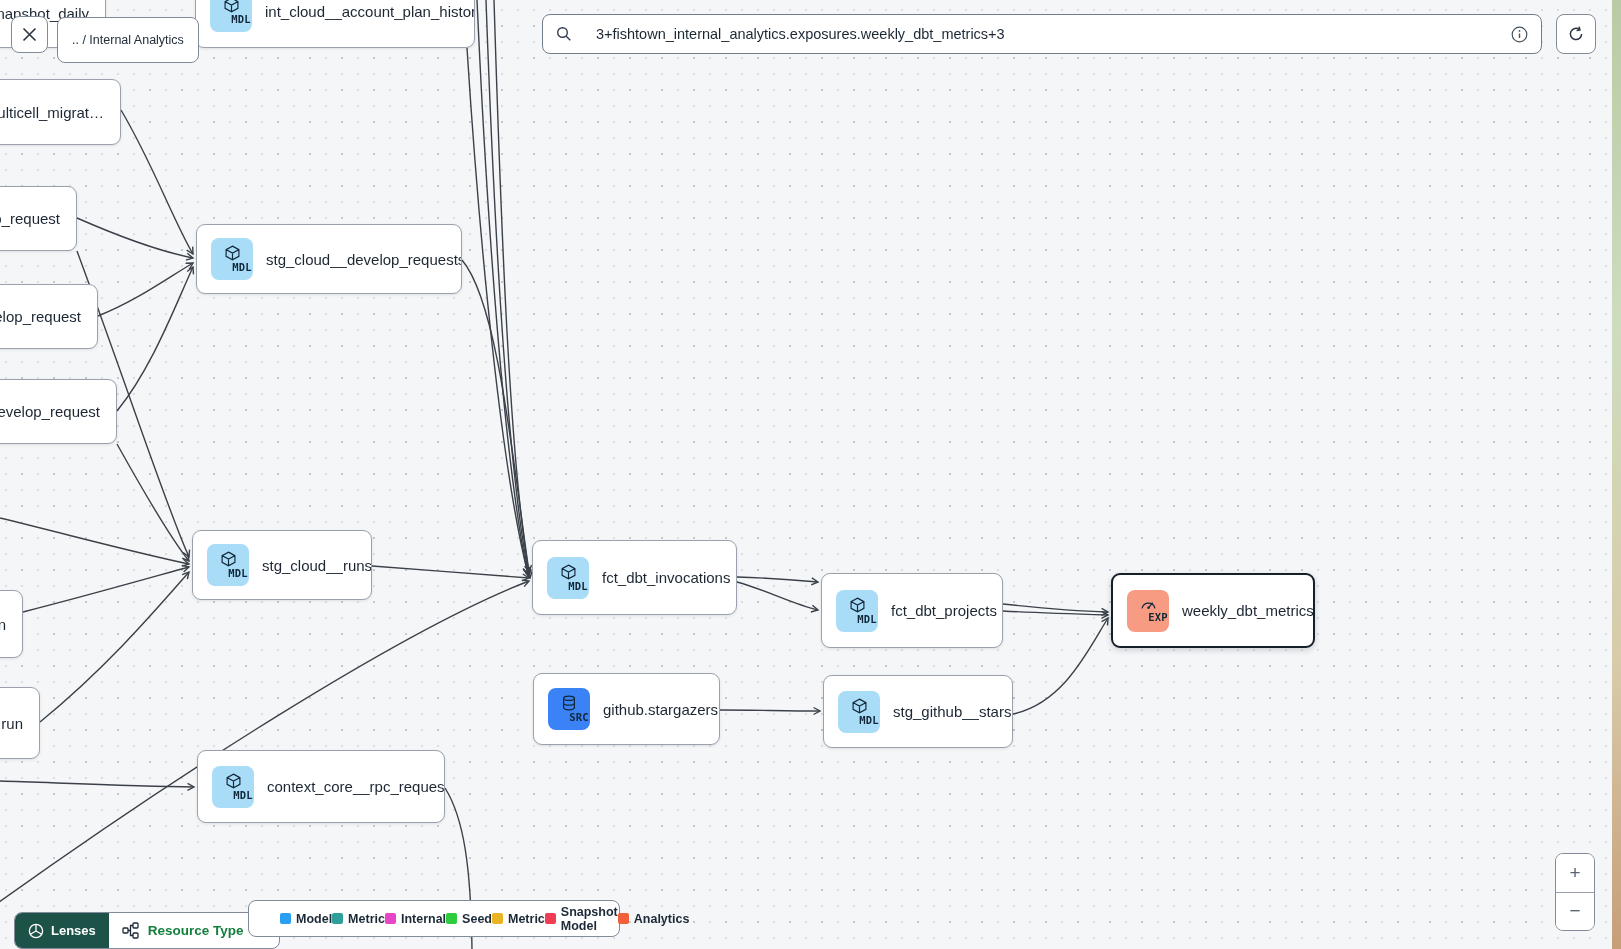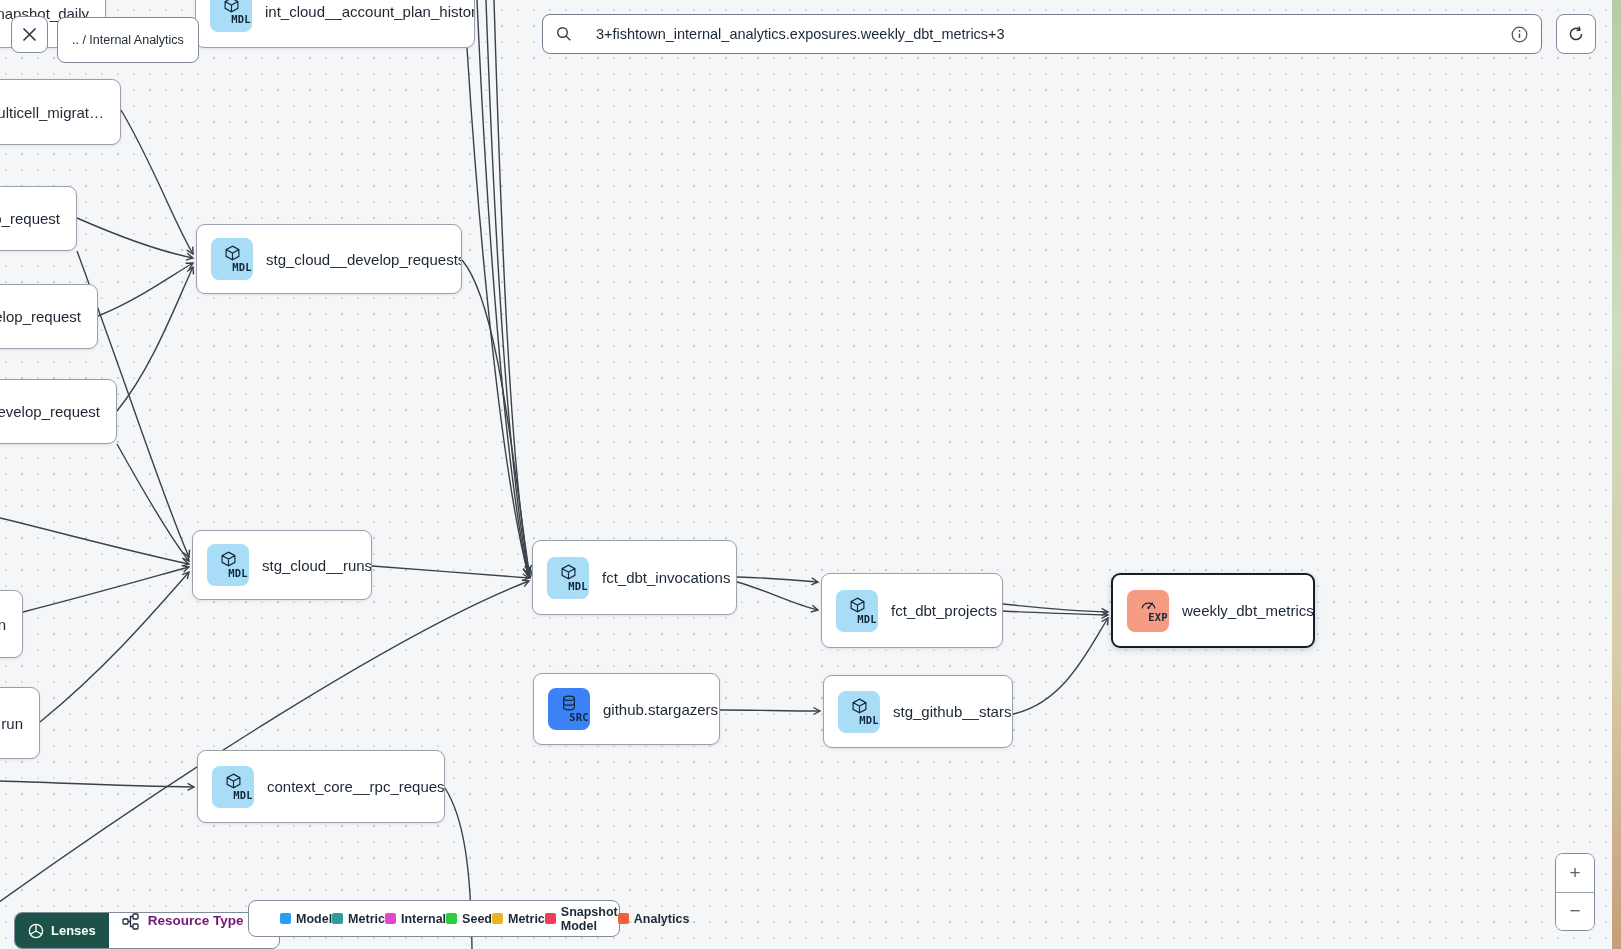--- a/index.html
+++ b/index.html
@@ -67,22 +67,22 @@
   #lenses-group {
     left:14px; top:900px; height:37px;
     display:flex; align-items:stretch;
     border:1px solid #828b99; border-radius:8px; overflow:hidden; background:#fff;margin-top:12px;
   }
   #lenses-btn {
     background:#1d5248; color:#fff; display:flex; align-items:center; gap:7px;
     padding:0 13px; font-size:13px; font-weight:700; cursor:pointer;
   }
   #resource-type-btn {
-    display:flex; align-items:flex-start; gap:9px; padding:0 13px;
-    font-size:13.5px; font-weight:600; color:#701a75; cursor:pointer;
+    display:flex; align-items:center; gap:9px; padding:0 13px;
+    font-size:13.5px; font-weight:600; color:#15803d; cursor:pointer;
   }
   #legend {
     left:248px; top:900px; height:37px; width:372px;
     background:#fff; border:1px solid #828b99; border-radius:8px;
     display:flex; align-items:center; padding:0 31px; 
   }
   .legend-item { display:flex; align-items:center; gap:5px; }
   .legend-chip { width:11px; height:11px; border-radius:2px; flex:none; }
   .legend-label { font-size:12.5px; font-weight:600; color:#1c2a38; }
 

